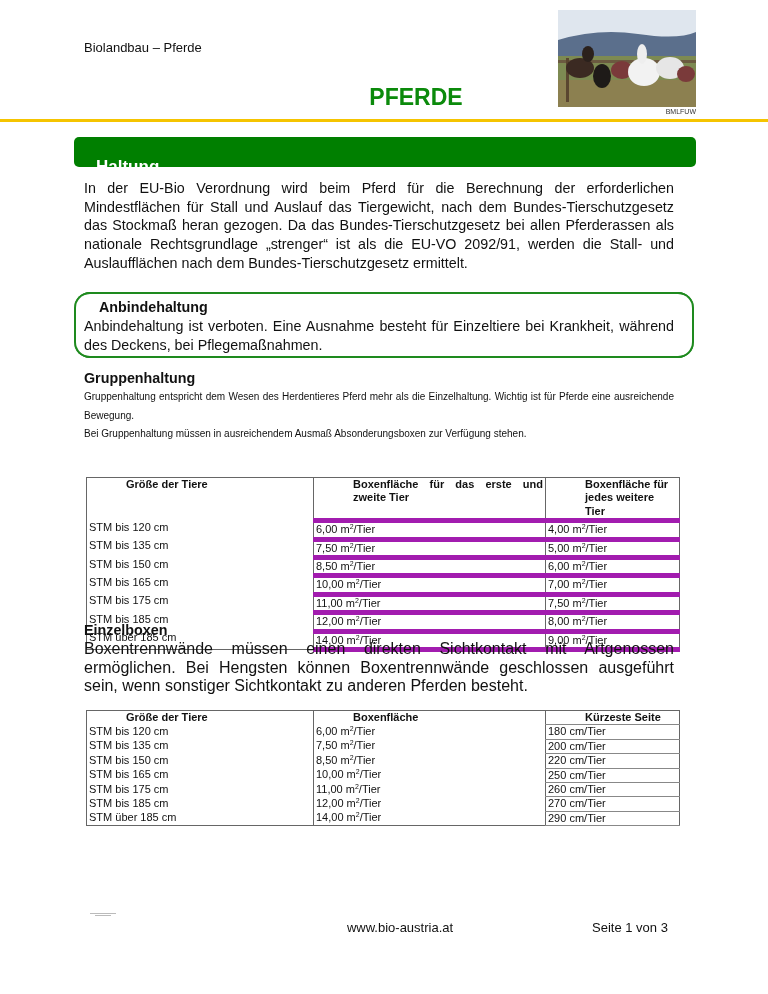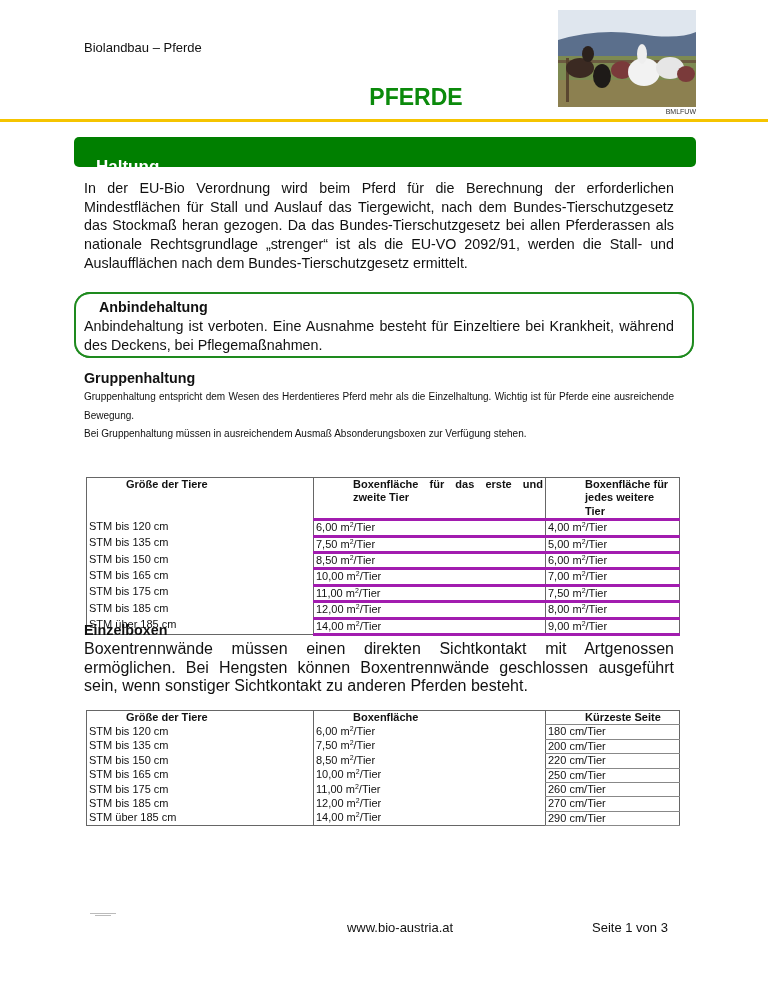--- a/index.html
+++ b/index.html
@@ -24,21 +24,21 @@
   .c-body{left:84px;top:317px;width:590px;font-size:14.3px;line-height:18.7px;text-align:justify;}
   .g-head{left:84px;top:370px;}
   .g-body{left:84px;top:388px;width:590px;font-size:10px;line-height:18.7px;text-align:justify;}
   .e-head{left:84px;top:622px;}
   .e-body{left:84px;top:640px;width:590px;font-size:16px;line-height:18.7px;text-align:justify;}
   table{border-collapse:collapse;font-size:11px;position:absolute;}
   td,th{padding:0 2px;text-align:left;vertical-align:top;line-height:13.4px;}
   th{font-weight:bold;padding-left:39px;}
   .t1{left:86px;top:477px;width:594px;border:1px solid #666;}
   .t1 td,.t1 th{border-left:1px solid #666;}
-  .t1 .c2,.t1 .c3{border-bottom:3px solid #a21caf;}
+  .t1 .c2,.t1 .c3{border-bottom:5px solid #a21caf;}
   .t1 th.c1{width:185px;}
   .t1 th.c2{width:190px;text-align:justify;}
   .t2{left:86px;top:710px;width:594px;border:1px solid #666;}
   .t2 td,.t2 th{border-left:1px solid #666;}
   .t2 .c3{border-bottom:1px solid #888;}
   .t2 th.c1{width:185px;}
   .t2 th.c2{width:190px;}
   sup{font-size:7px;line-height:0;vertical-align:4px;}
   .tiny{left:90px;top:913px;width:26px;height:5px;}
   .tiny i{display:block;height:1px;background:#bbb;margin-bottom:1px;}

